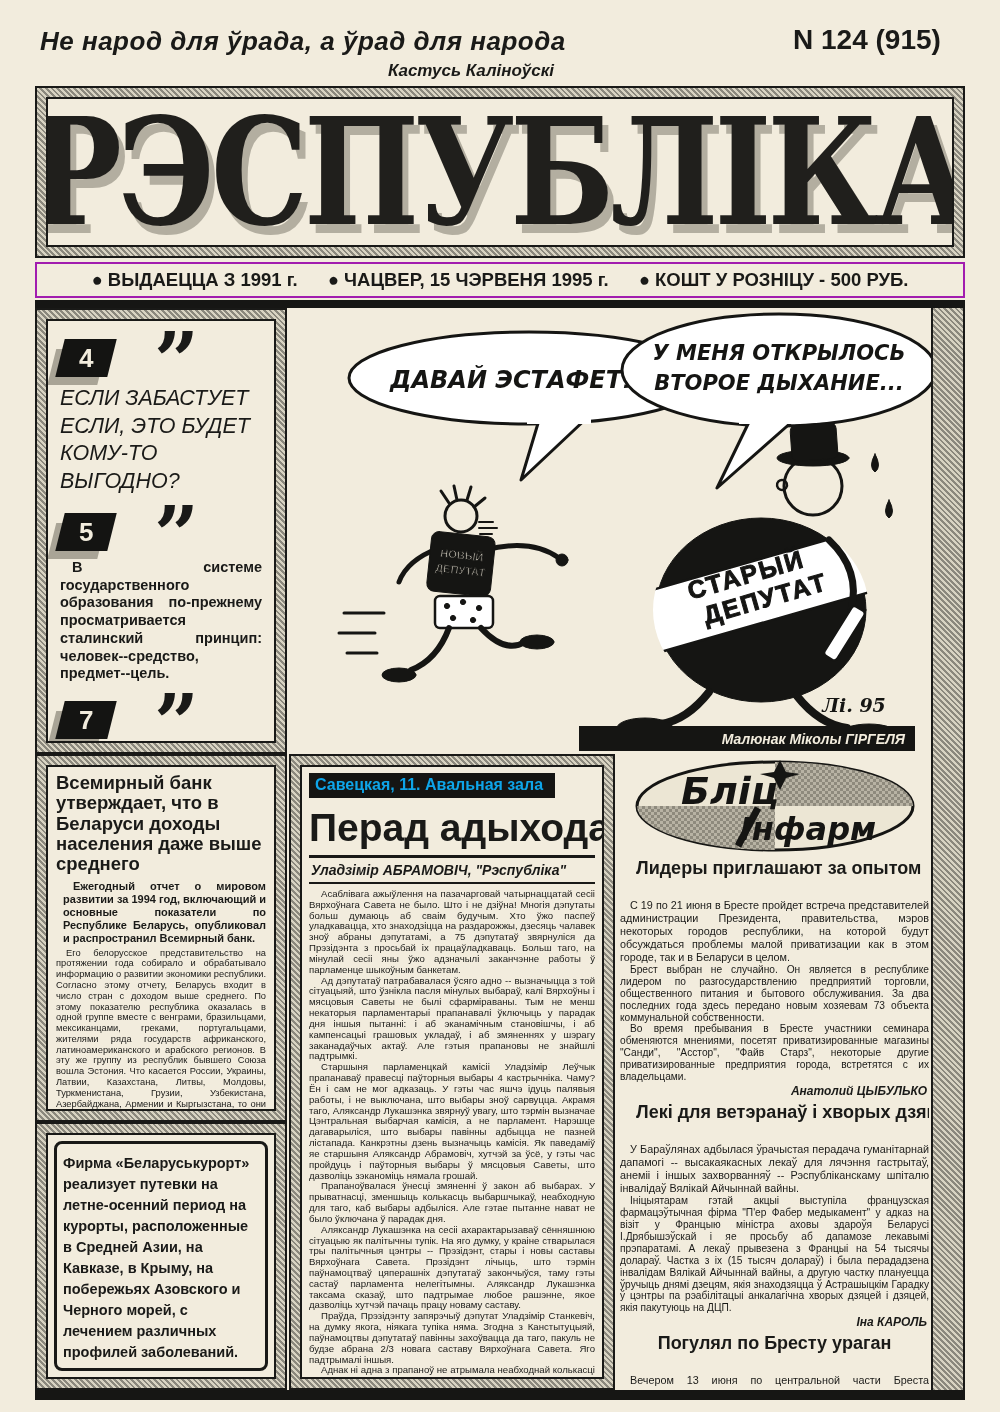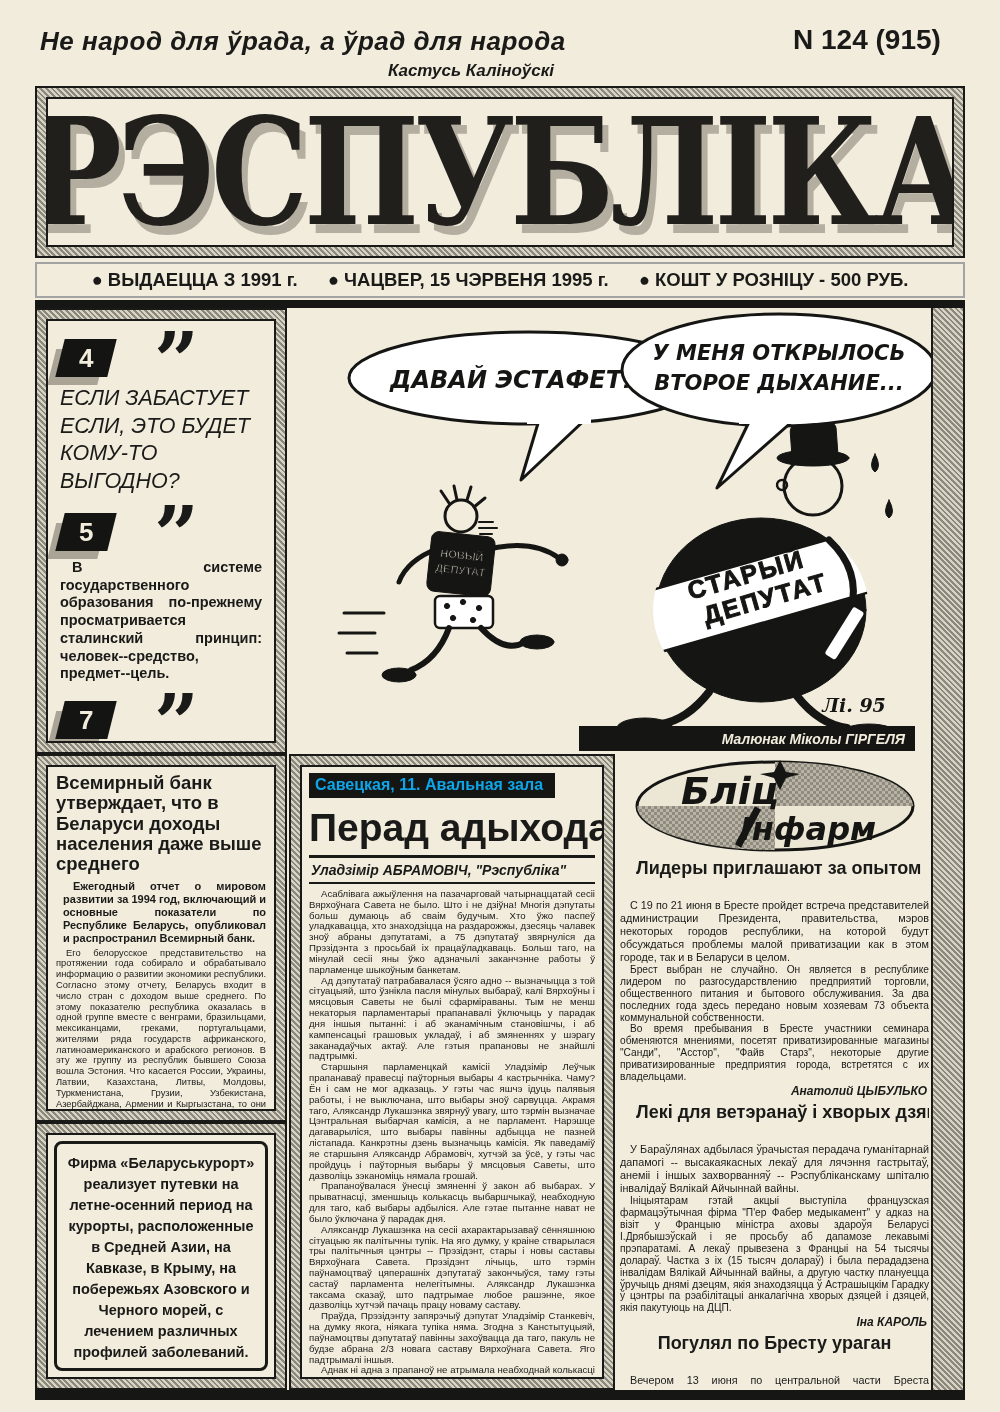--- a/index.html
+++ b/index.html
@@ -43,21 +43,21 @@
     line-height:1;
     transform:scaleY(1.22);
     color:#201f1c;
     text-shadow:6px 7px 0 #b3aea0;
     white-space:nowrap;
   }
 
   
   .dateline {
     left:35px; top:262px; width:930px; height:36px;
-    border:2px solid #a3a3a3; background:#f2ecdd;
+    border:2px solid #a21caf; background:#f2ecdd;
     display:flex; align-items:center; justify-content:center; gap:30px;
     font-size:18.5px; font-weight:bold; white-space:nowrap;
   }
 
   .bar { background:#161614; }
   .top-bar { left:35px; top:300px; width:930px; height:8px; }
   .bottom-bar { left:35px; top:1390px; width:930px; height:10px; }
   .right-hatch {
     left:931px; top:308px; width:34px; height:1082px;
     background:repeating-linear-gradient(45deg,#8b887d 0 2px,#d8d3c2 2px 4px);
@@ -90,21 +90,21 @@
   
   .wb-box { left:35px; top:754px; width:252px; height:368px; }
   .wb-box .inner { padding:6px 8px; }
   .wb-title { font-size:18.5px; font-weight:bold; line-height:1.1; margin-bottom:5px; }
   .wb-lead  { font-size:11px; font-weight:bold; line-height:1.2; text-align:justify; text-indent:10px; margin-bottom:2px;margin-left:7px; }
   .wb-body  { font-size:9.3px; line-height:1.16; text-align:justify; text-indent:10px; }
 
   
   .ad-box { left:35px; top:1122px; width:252px; height:268px; }
   .ad-box .inner { padding:6px; }
-  .ad-frame { border:3px solid #191917; border-radius:8px; height:100%; padding:9px 6px; text-align:center; overflow:hidden; }
+  .ad-frame { border:3px solid #191917; border-radius:8px; height:100%; padding:9px 6px; overflow:hidden; }
   .ad-text { font-size:14.5px; font-weight:bold; line-height:1.45; }
   .ad-phone-label { font-size:13.5px; margin-top:4px; }
 
   
   .cartoon-box { left:289px; top:308px; width:642px; height:446px; background:#f2ecdd; }
 
   
   .ma-box { left:289px; top:754px; width:326px; height:636px; }
   .ma-box .inner { padding:4px 7px; }
   .ma-kicker {

